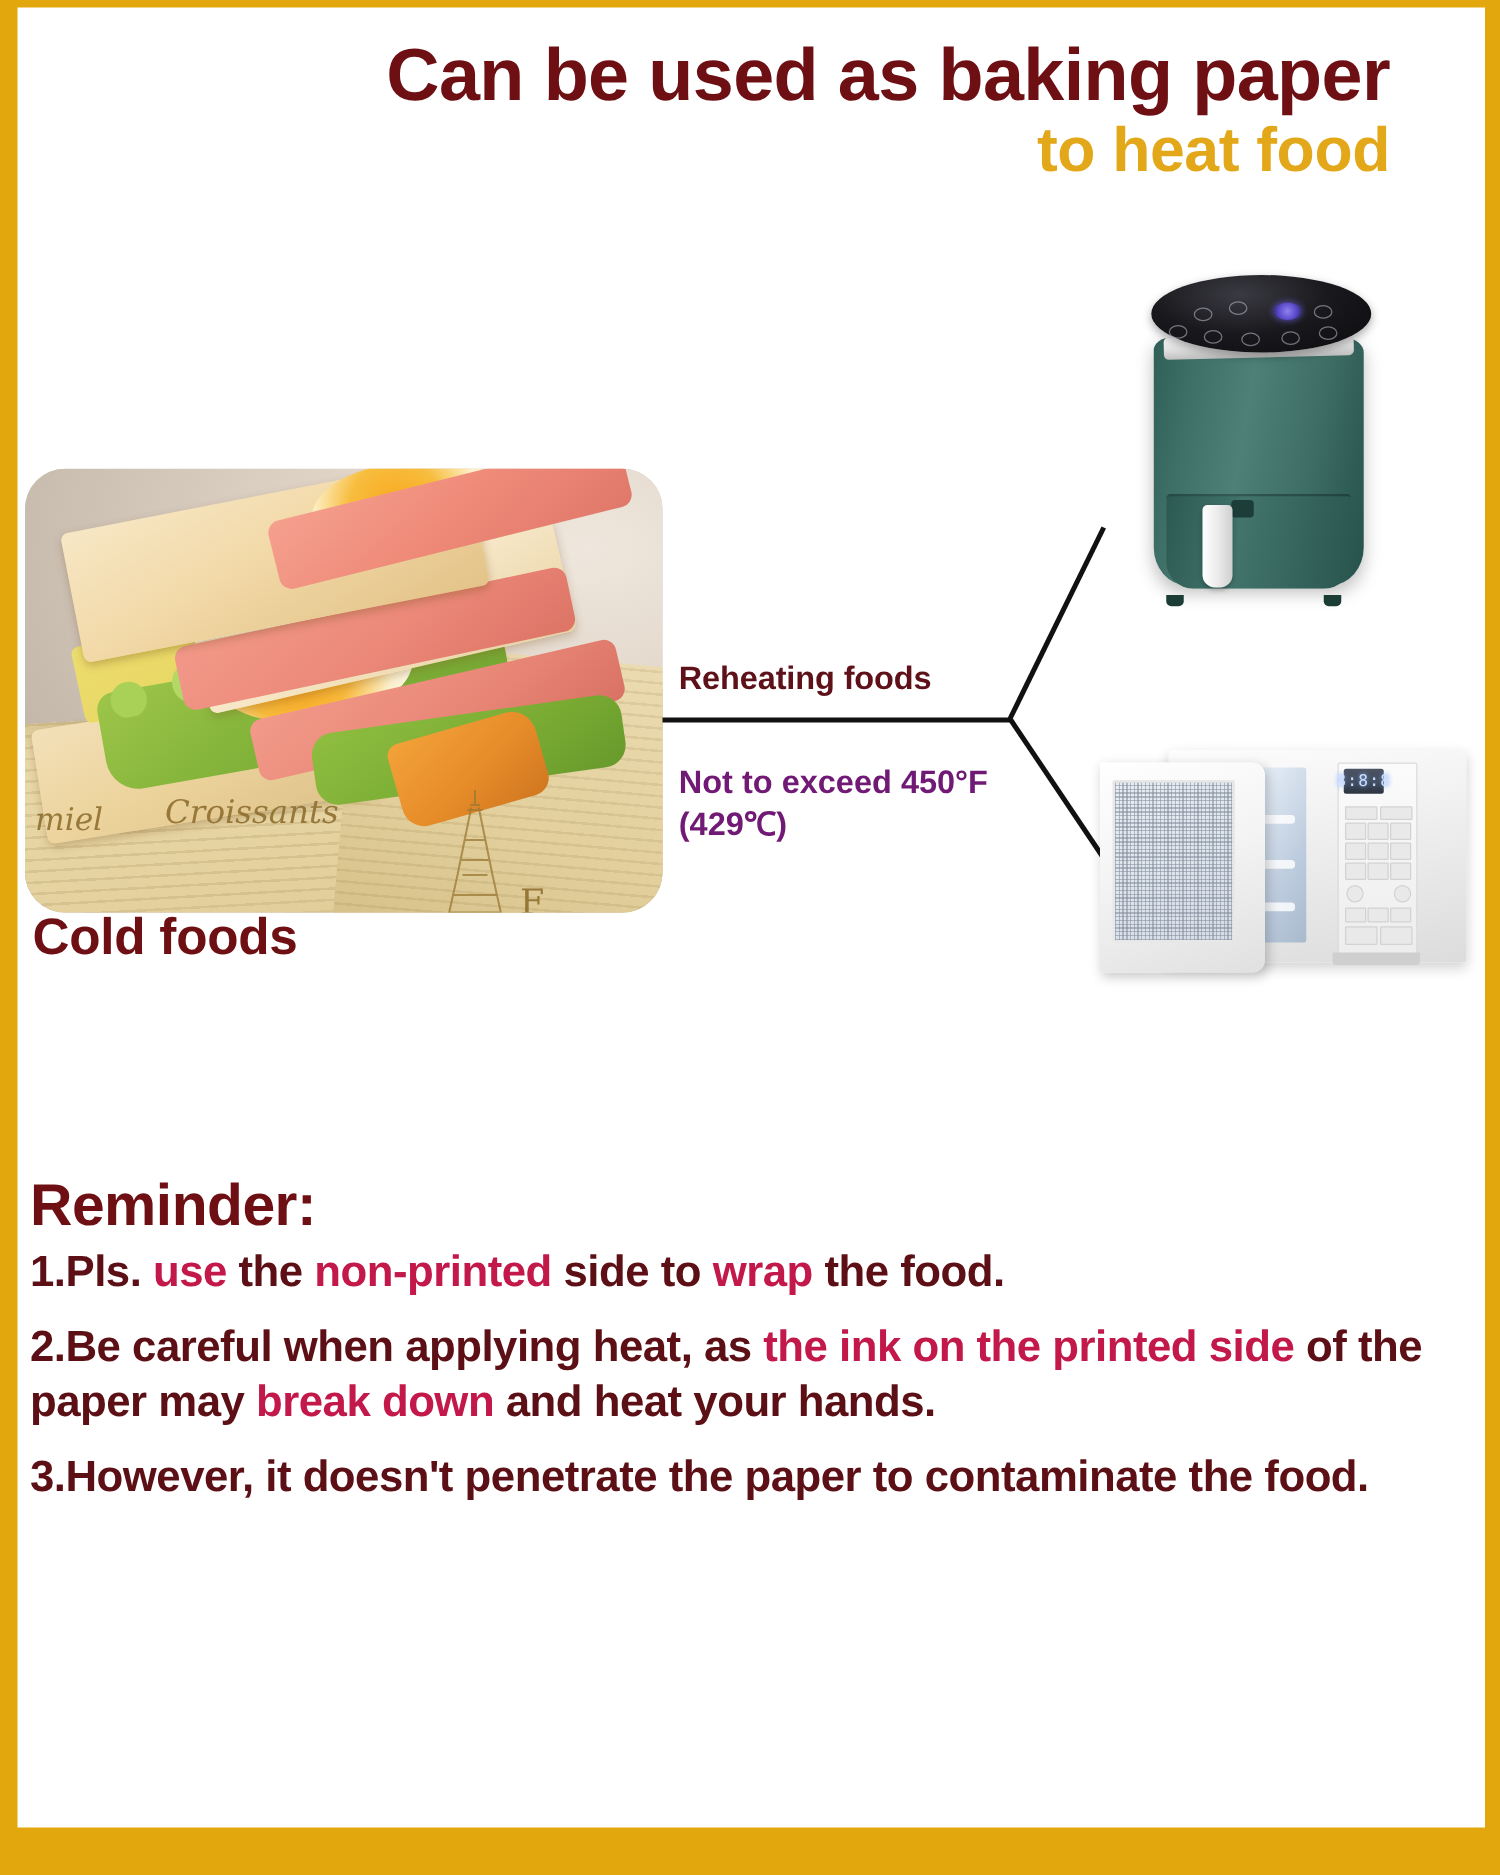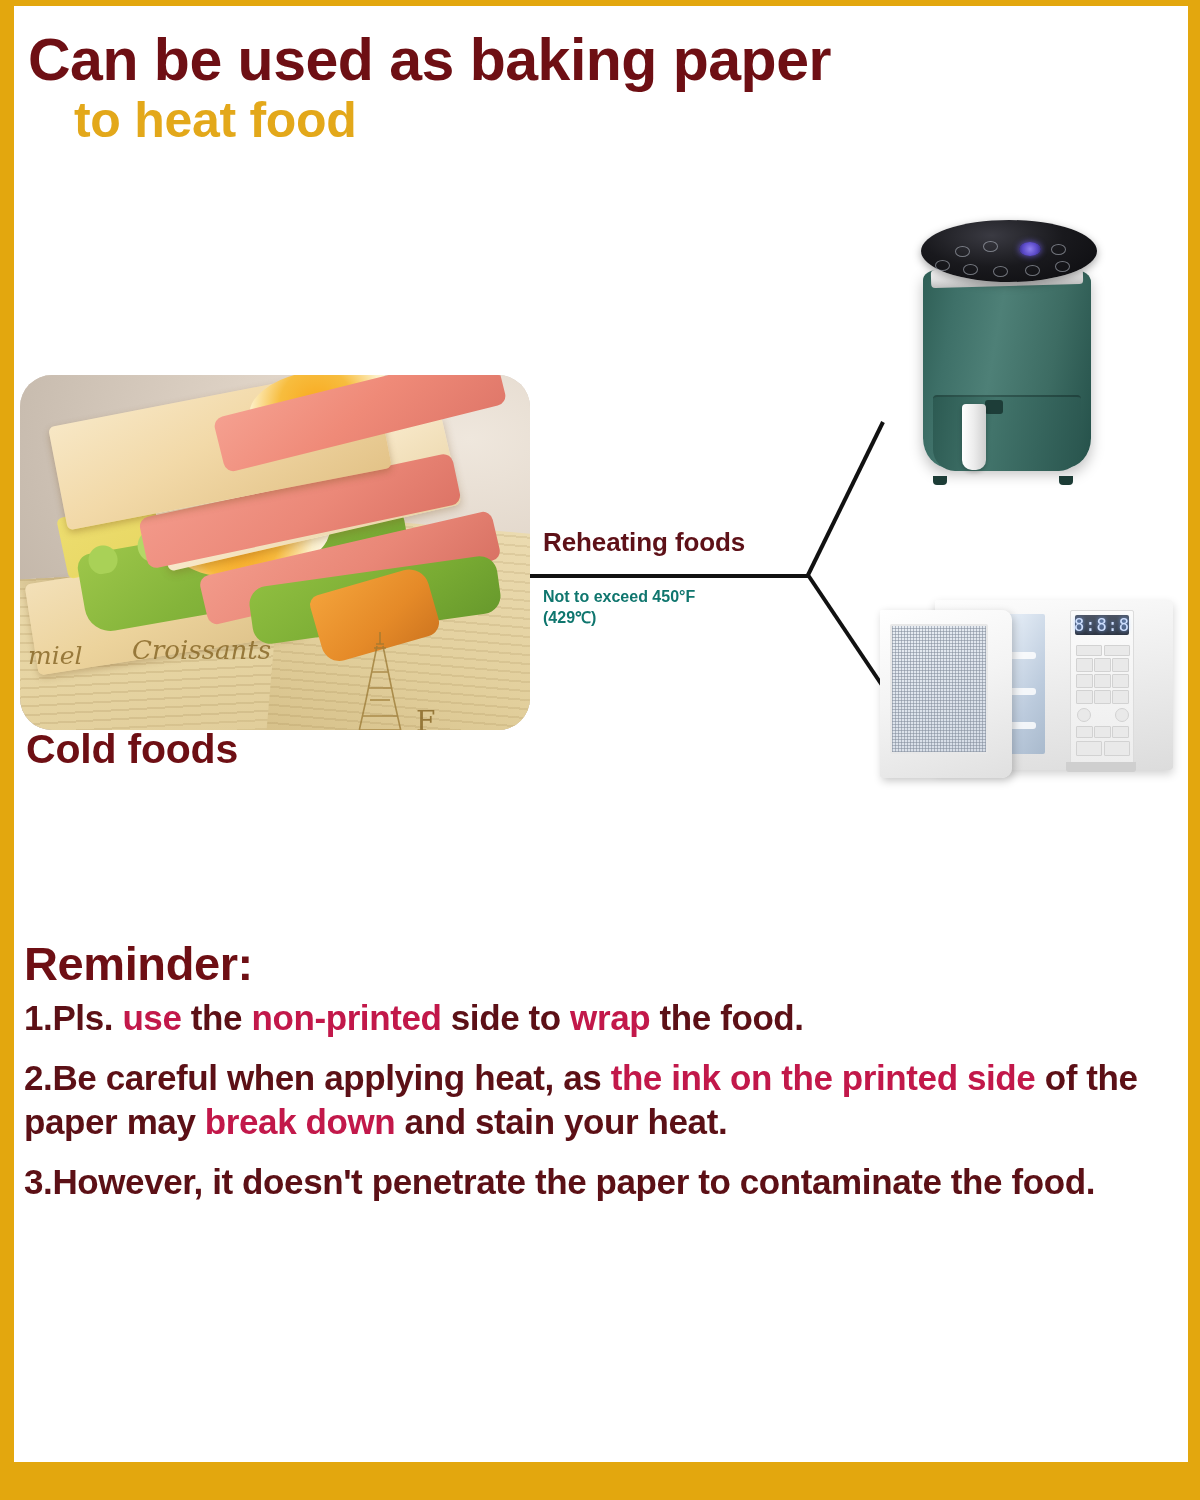--- a/index.html
+++ b/index.html
@@ -31,23 +31,24 @@
     position: absolute; left: 0; top: 0; width: 1200px; height: 6px;
     background: #E3A70E;
   }
   .frame-bottom {
     position: absolute; left: 0; bottom: 0; width: 1200px; height: 38px;
     background: #E3A70E;
   }
   
   .headline {
     position: absolute;
-    left: 28px;
+    left: 12px;
     top: 30px;
     width: 1100px;
+    text-align: right;
   }
   .headline-line1 {
     font-size: 59px;
     font-weight: bold;
     color: #6E0F14;
     letter-spacing: -0.5px;
     line-height: 1.04;
     white-space: nowrap;
   }
   .headline-line2 {
@@ -228,25 +229,25 @@
     position: absolute;
     left: 530px;
     top: 574px;
     width: 278px;
     height: 4px;
     background: #111111;
   }
   .reheat-sub {
     position: absolute;
     left: 543px;
-    top: 586px;
+    top: 608px;
     width: 280px;
-    font-size: 16px;
-    font-weight: bold;
-    color: #0f766e;
+    font-size: 26px;
+    font-weight: bold;
+    color: #701a75;
     line-height: 1.32;
   }
   .branch-svg {
     position: absolute;
     left: 780px;
     top: 400px;
     width: 180px;
     height: 330px;
   }
   
@@ -375,27 +376,27 @@
     position: absolute;
     left: 190px; top: 18px;
     width: 62px; height: 152px;
     background: linear-gradient(180deg, #fbfbfb 0%, #ededed 100%);
     border-radius: 2px;
     border: 1px solid #dcdcdc;
   }
   .micro-led {
     position: absolute;
     left: 4px; top: 4px;
-    width: 54px; height: 20px;
+    width: 32px; height: 20px;
     background: linear-gradient(180deg, #4d5565 0%, #2e3542 100%);
     border-radius: 2px;
     display: flex; align-items: center; justify-content: center;
     color: #cfe0ff;
     font-family: "DejaVu Sans Mono", monospace;
-    font-size: 17px;
+    font-size: 13px;
     letter-spacing: 1px;
     text-shadow: 0 0 4px #7fb0ff;
   }
   .micro-btn {
     position: absolute;
     background: #e9e9e9;
     border: 1px solid #d2d2d2;
     border-radius: 1px;
   }
   .micro-base {
@@ -549,17 +550,17 @@
       <div class="micro-btn" style="left:41px; top:115px; width:15px; height:10px;"></div>
       <div class="micro-btn" style="left:5px;  top:130px; width:24px; height:13px;"></div>
       <div class="micro-btn" style="left:33px; top:130px; width:24px; height:13px;"></div>
     </div>
     <div class="micro-base"></div>
   </div>
 
   <div class="reminder-title">Reminder:</div>
   <div class="rem-list">
       <div class="rem-item"><span>1.</span><span>Pls. </span><span class="hl">use</span><span> the </span><span class="hl">non-printed</span><span> side to </span><span class="hl">wrap</span><span> the food.</span></div>
-      <div class="rem-item"><span>2.</span><span>Be careful when applying heat, as </span><span class="hl">the ink on the printed side</span><span> of the paper may </span><span class="hl">break down</span><span> and stain your heat.</span></div>
+      <div class="rem-item"><span>2.</span><span>Be careful when applying heat, as </span><span class="hl">the ink on the printed side</span><span> of the paper may </span><span class="hl">break down</span><span> and heat your hands.</span></div>
       <div class="rem-item"><span>3.</span><span>However, it doesn't penetrate the paper to contaminate the food.</span></div>
     </div>
 
 </div>
 
 </body></html>

